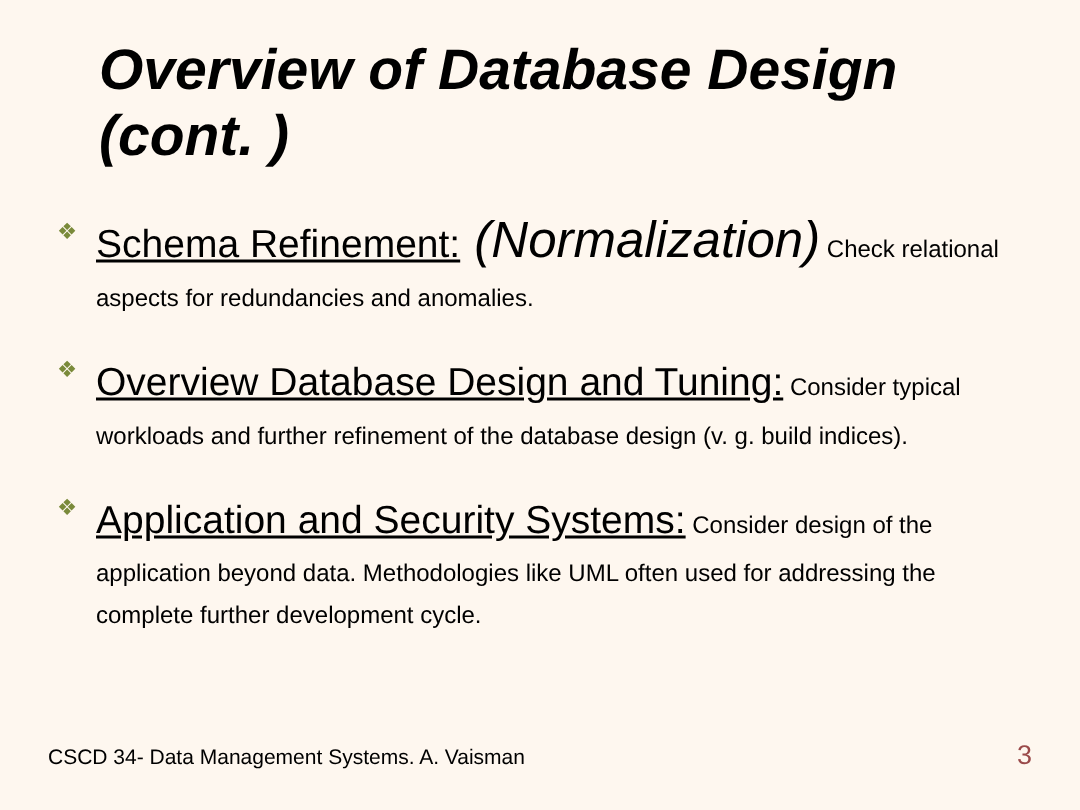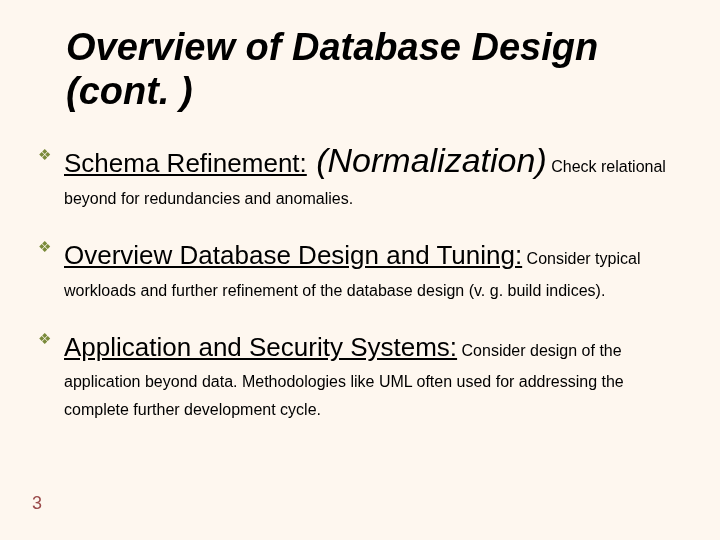--- a/index.html
+++ b/index.html
@@ -78,28 +78,29 @@
   </style>
 </head>
 <body>
 
 <div class="slide">
   <h1 class="title">Overview of Database Design (cont. )</h1>
 
   <ul class="bullets">
     <li>
       <span class="bullet-marker">❖</span>
-      <span class="lead">Schema Refinement:</span><span class="lead-paren">  (Normalization)</span><span class="body-text">  Check relational </span><span class="body-text">beyond for redundancies and  anomalies.</span>
+      <span class="lead">Schema Refinement:</span><span class="lead-paren">  (Normalization)</span><span class="body-text">  Check relational </span><span class="body-text">aspects for redundancies and  anomalies.</span>
     </li>
     <li>
       <span class="bullet-marker">❖</span>
       <span class="lead">Overview Database Design and Tuning:</span><span class="lead-paren"></span><span class="body-text">  Consider </span><span class="body-text">typical workloads and further refinement of the database design (v. g. build indices).</span>
     </li>
     <li>
       <span class="bullet-marker">❖</span>
       <span class="lead">Application and Security Systems:</span><span class="lead-paren"></span><span class="body-text"> Consider design of the </span><span class="body-text">application beyond data. Methodologies like UML often used for addressing the complete further development cycle.</span>
     </li>
   </ul>
 
   <div class="footer">
+    <span class="footer-left">CSCD 34- Data Management Systems.  A. Vaisman</span>
     <span class="footer-right">3</span>
   </div>
 </div>
 
 </body></html>

